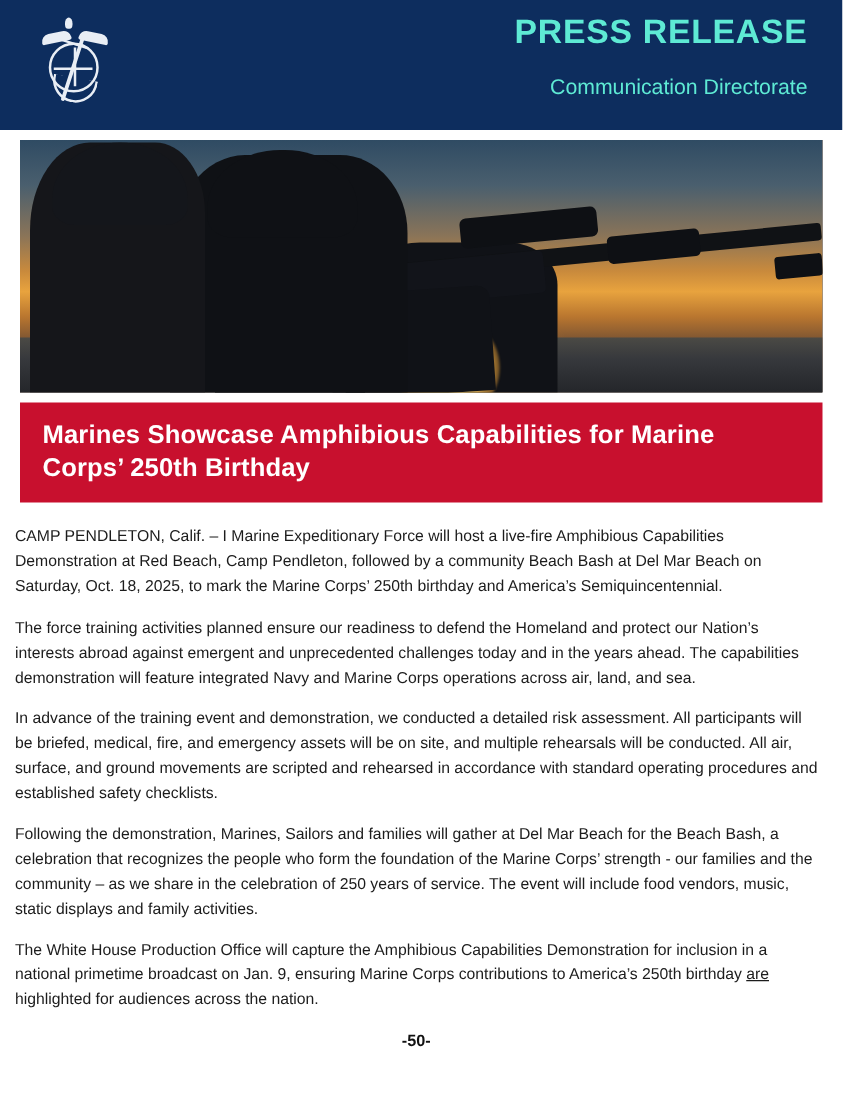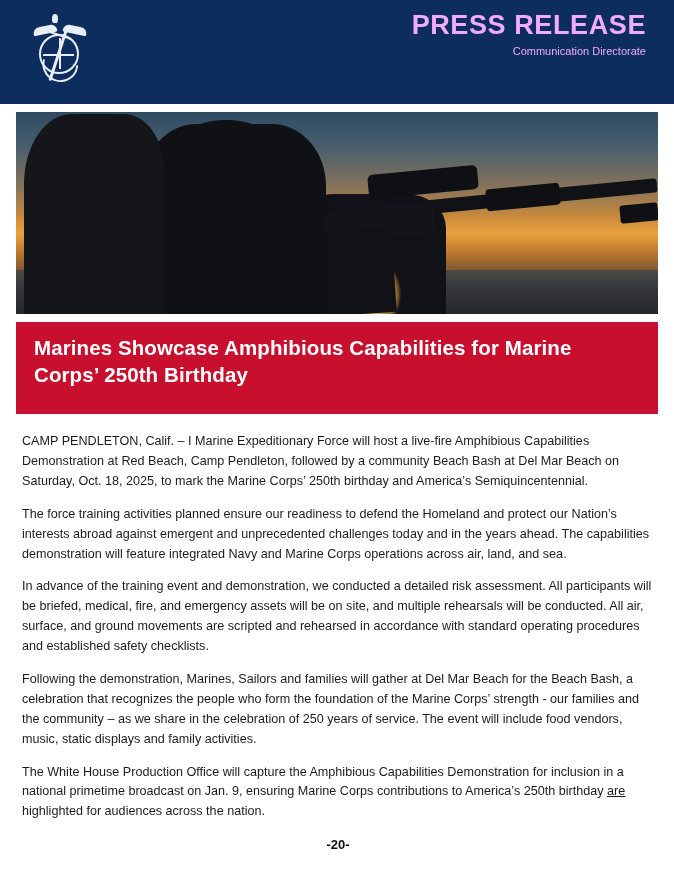--- a/index.html
+++ b/index.html
@@ -34,37 +34,37 @@
   }
   .emblem {
     width: 66px;
     height: 72px;
     position: relative;
   }
   .header-right {
     flex: 1;
     text-align: right;
     padding: 6px 28px 0 0;
-    color: #f0abfc;
+    color: #5eead4;
     display: flex;
     flex-direction: column;
     justify-content: flex-start;
   }
   .press-release {
     font-size: 27px;
     font-weight: bold;
     letter-spacing: 0.6px;
     line-height: 1.15;
     margin-top: 4px;
   }
   .comm-dir {
-    font-size: 11px;
+    font-size: 17px;
     font-weight: normal;
     line-height: 1.3;
-    margin-top: 3px;
+    margin-top: 18px;
   }
   .date {
     font-size: 16px;
     line-height: 1.3;
     margin-top: 1px;
   }
 
   
   .photo-wrap {
     margin: 8px 16px 0 16px;
@@ -236,30 +236,30 @@
     height: 86px;
     background: #0d0f13;
     border-radius: 26px 18px 0 0;
   }
 
   
   .headline {
     margin: 8px 16px 0 16px;
     background: #c8102e;
     color: #ffffff;
-    padding: 12px 18px 26px 18px;
+    padding: 12px 18px 14px 18px;
     font-size: 20.5px;
     font-weight: bold;
     line-height: 1.32;
     letter-spacing: 0.1px;
   }
 
   
   .body-copy {
-    margin: 18px 20px 0 22px;
+    margin: 18px 20px 0 12px;
     font-size: 12.6px;
     line-height: 1.58;
     color: #1c1c1c;
   }
   .body-copy p {
     margin: 0 0 13px 0;
   }
   .body-copy p:last-child {
     margin-bottom: 0;
   }
@@ -406,14 +406,14 @@
 </div>
 
 <div class="headline">Marines Showcase Amphibious Capabilities for Marine Corps’ 250th Birthday</div>
 
 <div class="body-copy">
   <p>CAMP PENDLETON, Calif.  –  I Marine Expeditionary Force will host a live-fire Amphibious Capabilities Demonstration at Red Beach, Camp Pendleton, followed by a community Beach Bash at Del Mar Beach on Saturday, Oct. 18, 2025, to mark the Marine Corps’ 250th birthday and America’s Semiquincentennial.</p>
   <p>The force training activities planned ensure our readiness to defend the Homeland and protect our Nation’s interests abroad against emergent and unprecedented challenges today and in the years ahead.  The capabilities demonstration will feature integrated Navy and Marine Corps operations across air, land, and sea.</p>
   <p>In advance of the training event and demonstration, we conducted a detailed risk assessment. All participants will be briefed, medical, fire, and emergency assets will be on site, and multiple rehearsals will be conducted. All air, surface, and ground movements are scripted and rehearsed in accordance with standard operating procedures and established safety checklists.</p>
   <p>Following the demonstration, Marines, Sailors and families will gather at Del Mar Beach for the Beach Bash, a celebration that recognizes the people who form the foundation of the Marine Corps’ strength - our families and the community – as we share in the celebration of 250 years of service. The event will include food vendors, music, static displays and family activities.</p>
   <p><span>The White House Production Office will capture the Amphibious Capabilities Demonstration for inclusion in a national primetime broadcast on Jan. 9, ensuring Marine Corps contributions to America’s 250th birthday </span><u class="underline">are</u><span> highlighted for audiences across the nation.</span></p>
-  <div class="endmark">-20-</div>
+  <div class="endmark">-50-</div>
 </div>
 
 </body></html>

